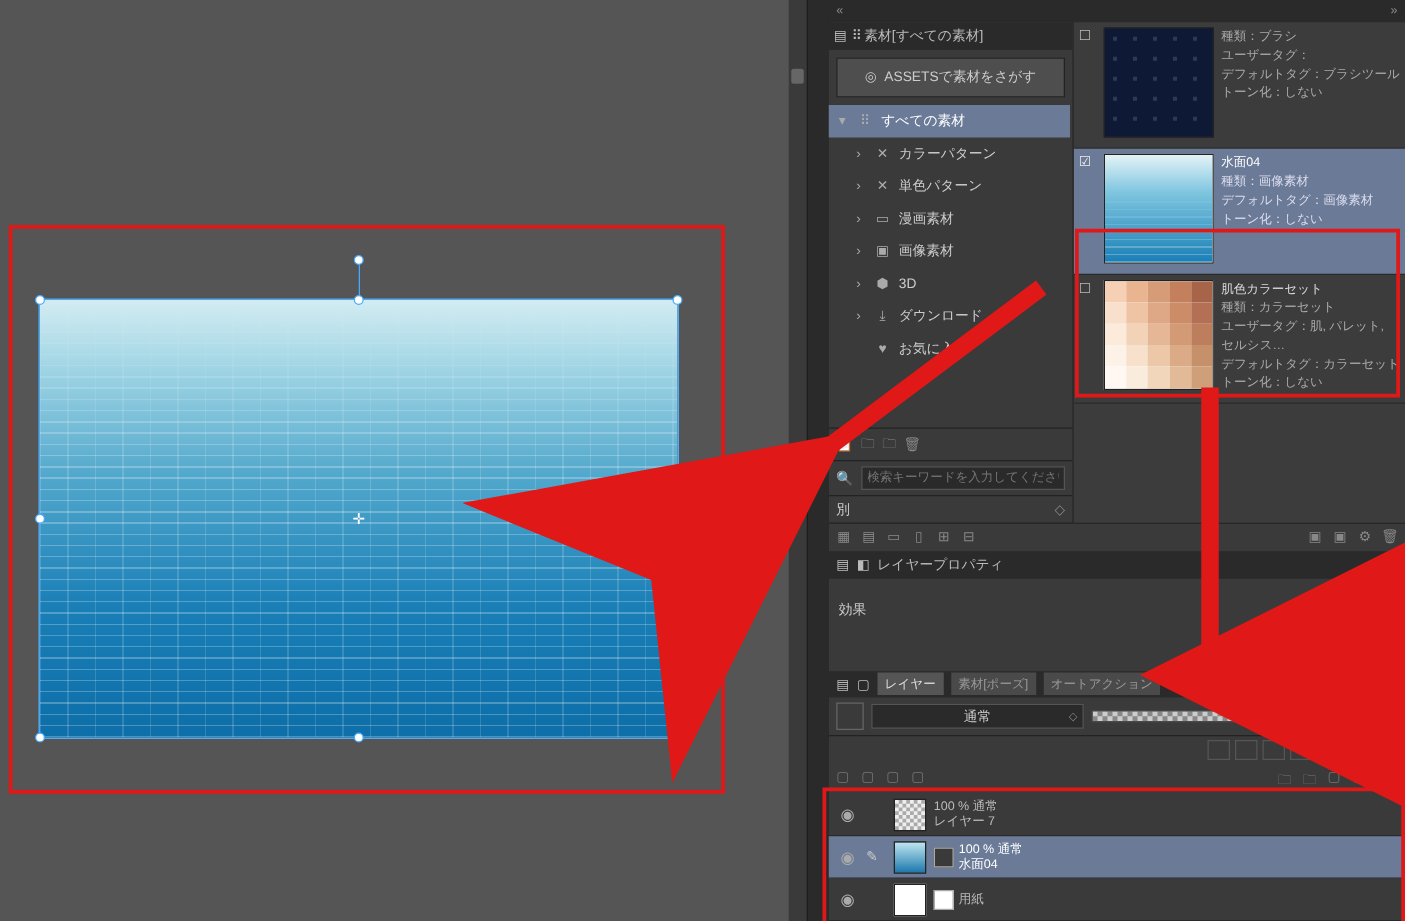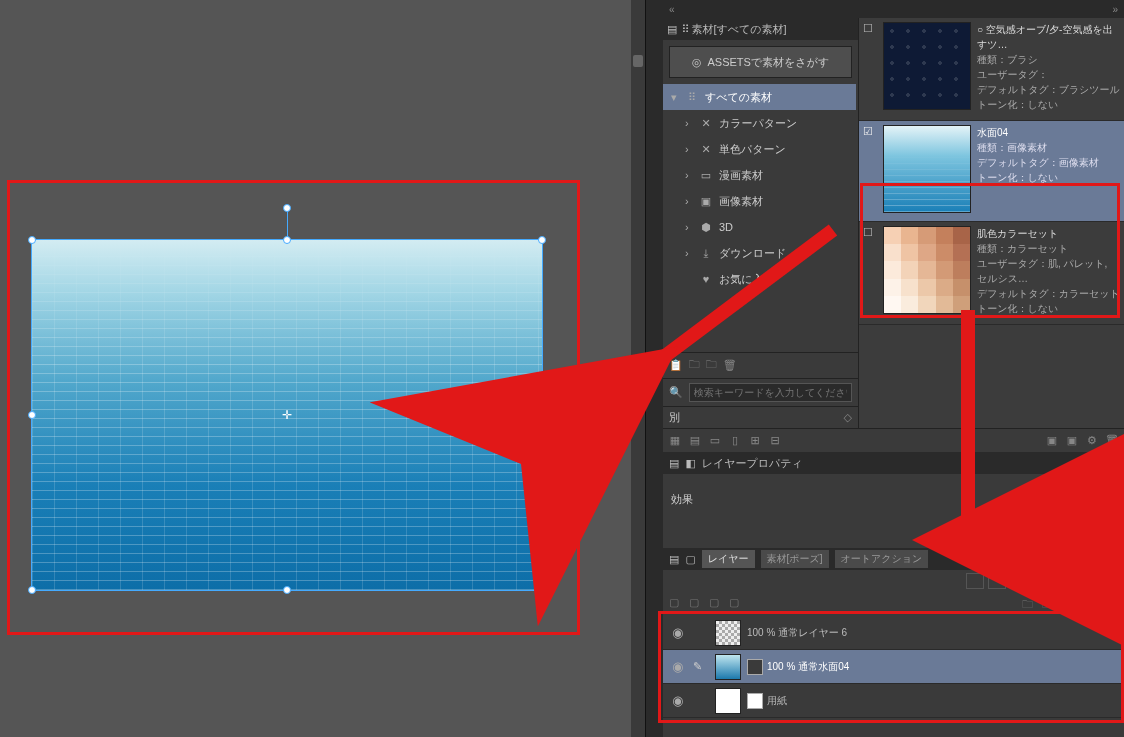--- a/index.html
+++ b/index.html
@@ -113,21 +113,21 @@
   .layer-tools{display:flex;gap:4px;padding:2px 6px 6px;color:#777;}
   .layer-tools span{width:16px;height:14px;display:inline-block;}
 
   .layer-list{position:relative;}
   .red-box-layers{position:absolute;left:-5px;top:-5px;right:0;bottom:-5px;border:3px solid var(--red-anno);pointer-events:none;}
   .layer{display:flex;align-items:center;gap:6px;height:34px;padding:0 6px;border-bottom:1px solid #2a2a2a;}
   .layer.sel{background:var(--sel);color:#fff;}
   .eye{width:18px;color:#aaa;text-align:center;font-size:13px;}
   .lslot{width:16px;}
   .lthumb{width:26px;height:26px;border:1px solid #222;background:#fff;flex-shrink:0;}
-  .lmeta{display:flex;flex-direction:row;font-size:10px;line-height:1.2;}
+  .lmeta{display:flex;flex-direction:column;font-size:10px;line-height:1.2;}
   .checker-bg{background:repeating-conic-gradient(#aaa 0 25%,#eee 0 50%) 0 0/6px 6px;}
   .water-mini{background:linear-gradient(to bottom,#bfe5ef,#1c79ad);}
   .docicon{width:16px;height:16px;border:1px solid #aaa;background:#3a3a3a;margin-right:-2px;}
 
   
   .arrow{position:absolute;pointer-events:none;}
   .arrow svg{overflow:visible;}
 </style>
 </head>
 <body>
@@ -237,21 +237,20 @@
 
       <div class="mat-right">
         <div class="mat-list">
 
           <div class="mat-item">
             <div class="mat-check">☐</div>
             <div class="mat-thumb" style="background:#0e1a35;">
               <div style="position:absolute;inset:0;background:radial-gradient(#fff2 2px,transparent 2px) 0 0/16px 16px;"></div>
             </div>
             <div class="mat-meta">
-              <div class="mat-title">○ 空気感オーブ/夕-空気感を出すツ…</div>
               <div>種類：ブラシ</div>
               <div>ユーザータグ：</div>
               <div>デフォルトタグ：ブラシツール</div>
               <div>トーン化：しない</div>
             </div>
           </div>
 
           <div class="mat-item sel">
             <div class="mat-check">☑</div>
             <div class="mat-thumb">
@@ -347,20 +346,28 @@
       </div>
     </div>
 
     <div class="layers-head">
       <span>▤</span>
       <span>▢</span>
       <span class="tab act">レイヤー</span>
       <span class="tab">素材[ポーズ]</span>
       <span class="tab">オートアクション</span>
     </div>
+    <div class="layer-ctrl">
+      <div class="sq"></div>
+      <div class="blend">
+          <span>通常</span>
+        </div>
+      <div class="checker"></div>
+      <div class="opac"><span>100</span><span style="font-size:8px;">▸</span></div>
+    </div>
     <div class="layer-ctrl2">
       <span></span>
       <span></span>
       <span></span>
       <span></span>
       <span></span>
       <span></span>
       <span class="colind"></span>
     </div>
     <div class="layer-tools">
@@ -378,21 +385,21 @@
 
     <div class="layer-list">
       <div class="red-box-layers"></div>
 
       <div class="layer">
         <div class="eye">◉</div>
         <div class="lslot"></div>
         <div class="lthumb checker-bg"></div>
         <div class="lmeta">
           <span>100 % 通常</span>
-          <span>レイヤー 6</span>
+          <span>レイヤー 7</span>
         </div>
       </div>
 
       <div class="layer sel">
         <div class="eye">◉</div>
         <div class="lslot" style="color:#ccc;">✎</div>
         <div class="lthumb water-mini"></div>
         <div class="docicon"></div>
         <div class="lmeta">
           <span>100 % 通常</span>

